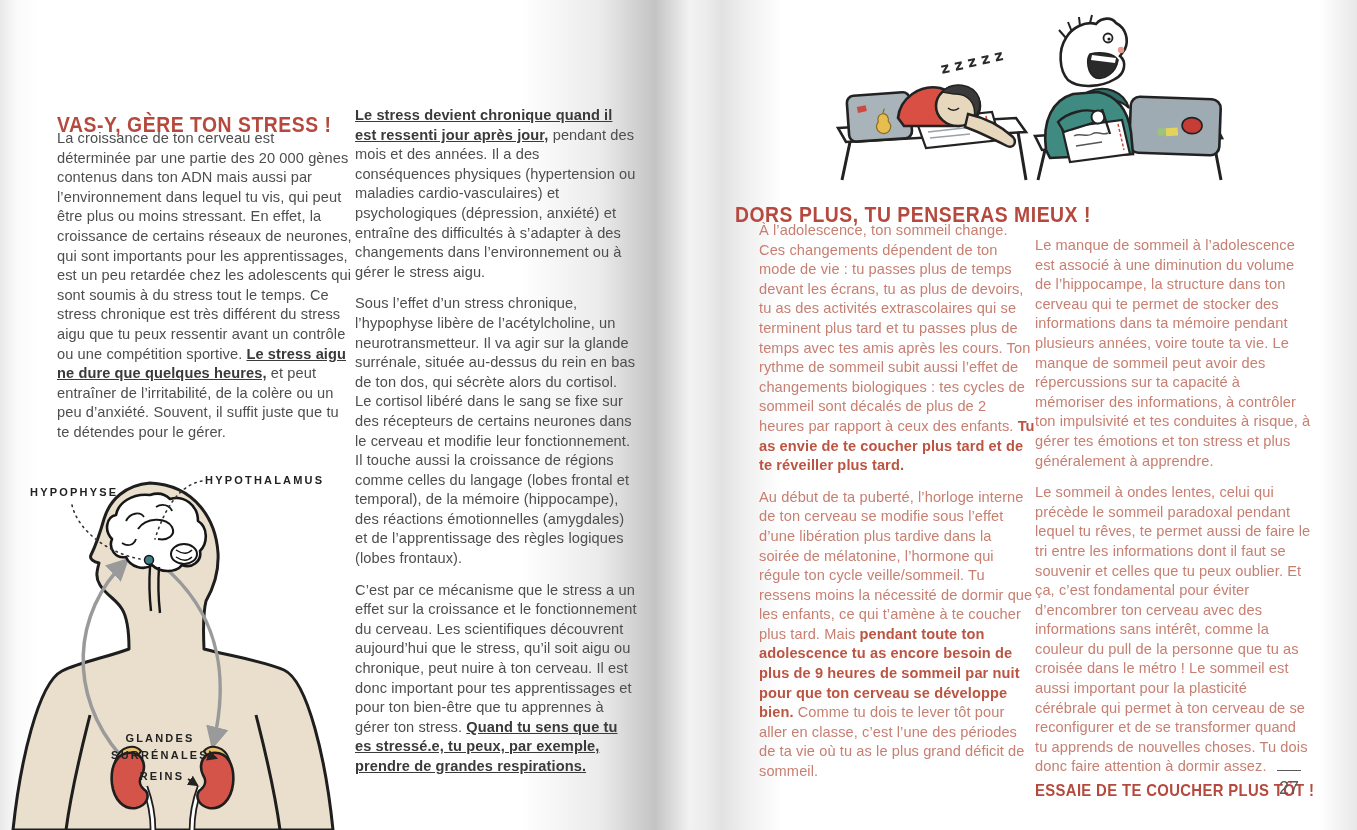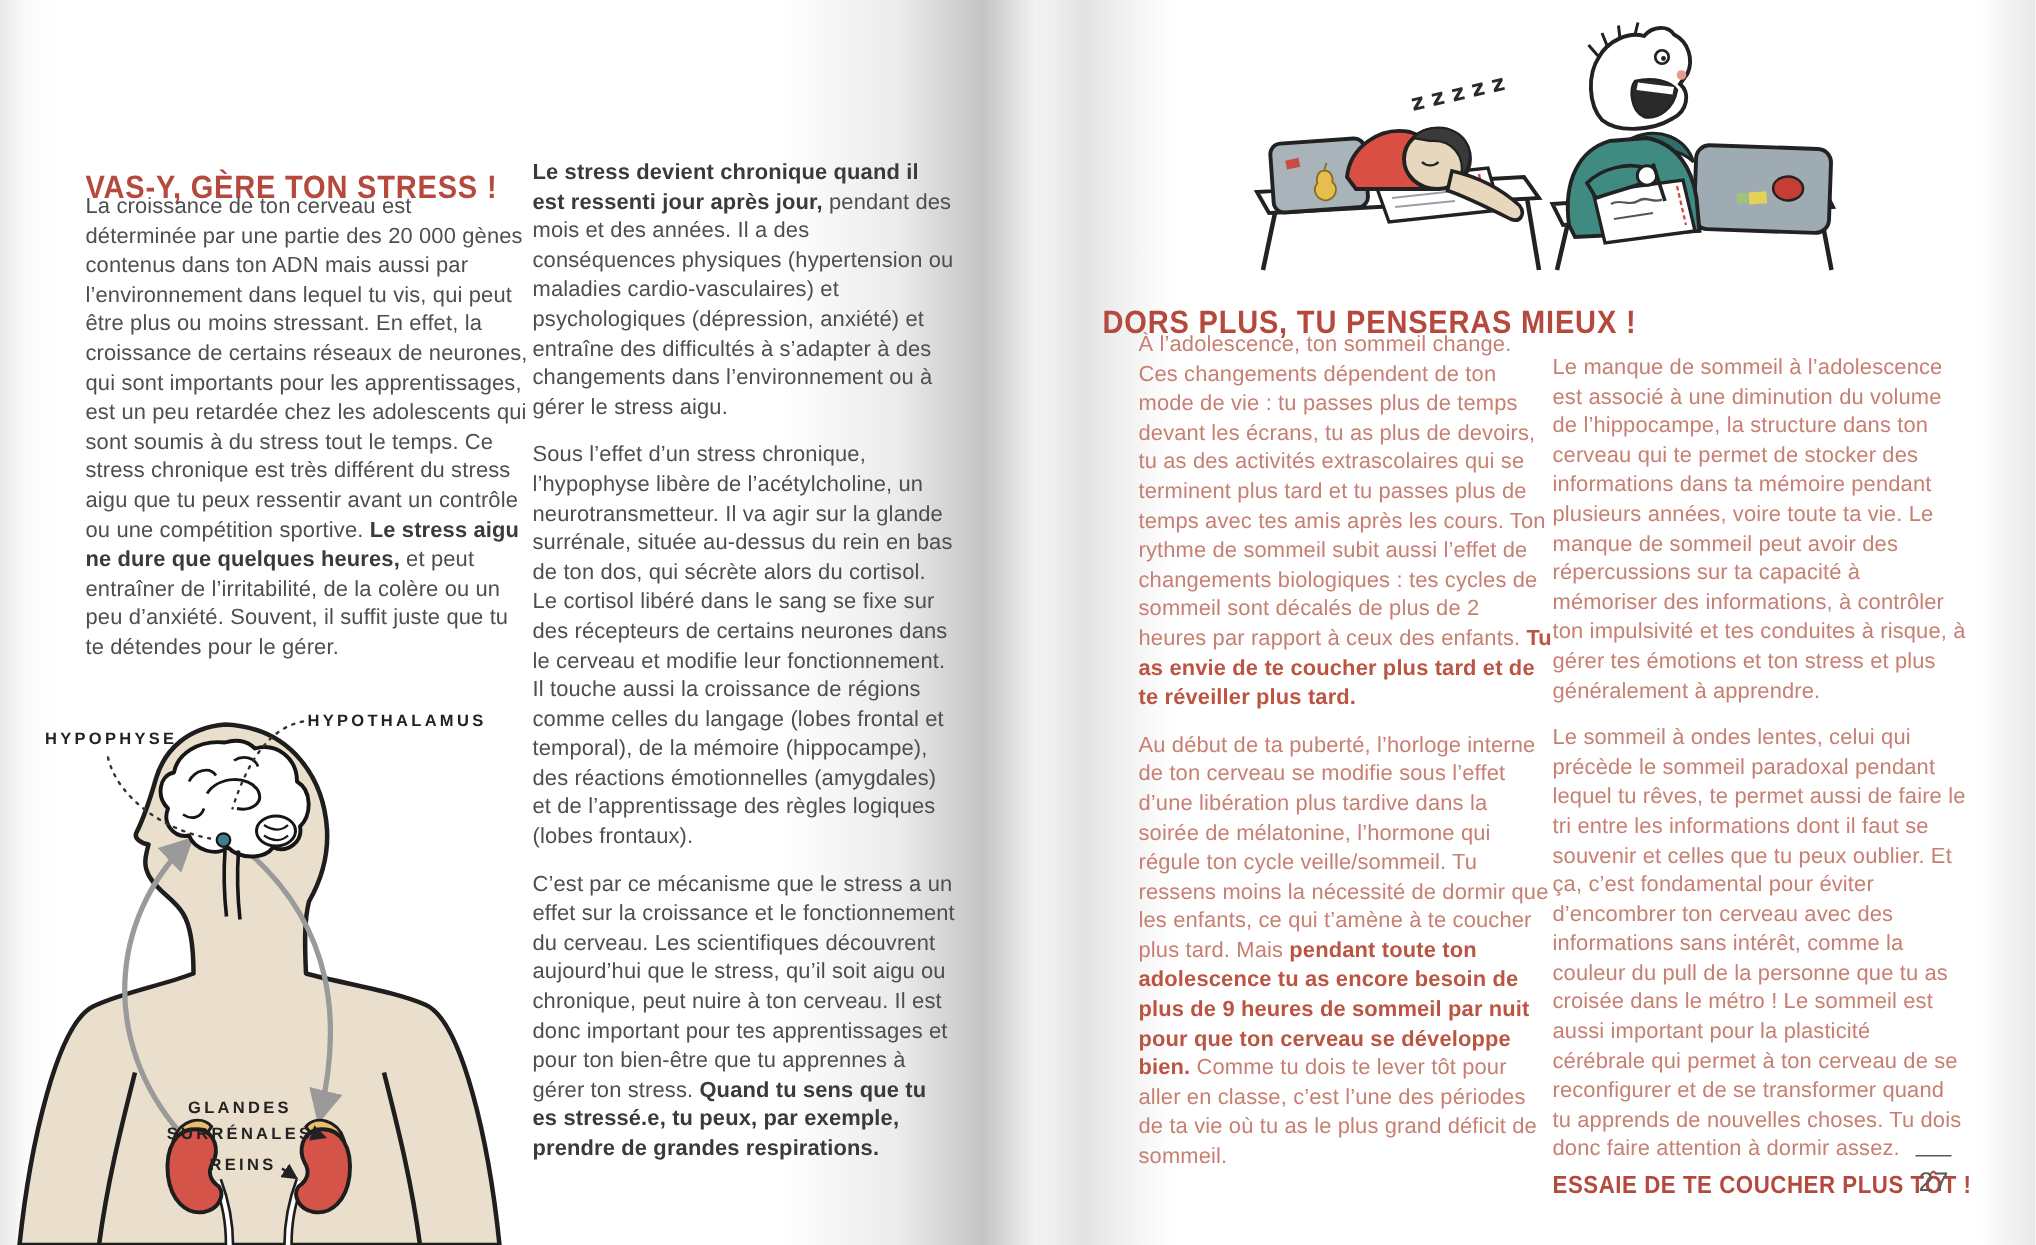--- a/index.html
+++ b/index.html
@@ -20,21 +20,21 @@
     position:absolute;
     font-weight:700;font-size:21.5px;letter-spacing:.6px;
     color:#b5493d;white-space:nowrap;
     transform:scaleX(.9);transform-origin:left center;
   }
   .bodytext{
     position:absolute;
     font-size:14.6px;line-height:19.6px;color:#4e4e4e;letter-spacing:.1px;
   }
   .bodytext p{margin:0 0 12px 0;}
-  .b{font-weight:700;color:#3a3a3a;}
+  .b{font-weight:700;color:#3a3a3a;text-decoration:underline;}
   .rtext{color:#c77f71;}
   .rtext .rb{font-weight:700;color:#bb5542;}
   .closing{
     font-weight:700;font-size:16.5px;letter-spacing:.4px;color:#b5493d;
     white-space:nowrap;transform:scaleX(.9);transform-origin:left center;
     margin-top:2px;
   }
   .pagenum{
     position:absolute;left:1272px;top:770px;width:34px;text-align:center;
     color:#5a5a5a;font-size:18px;

